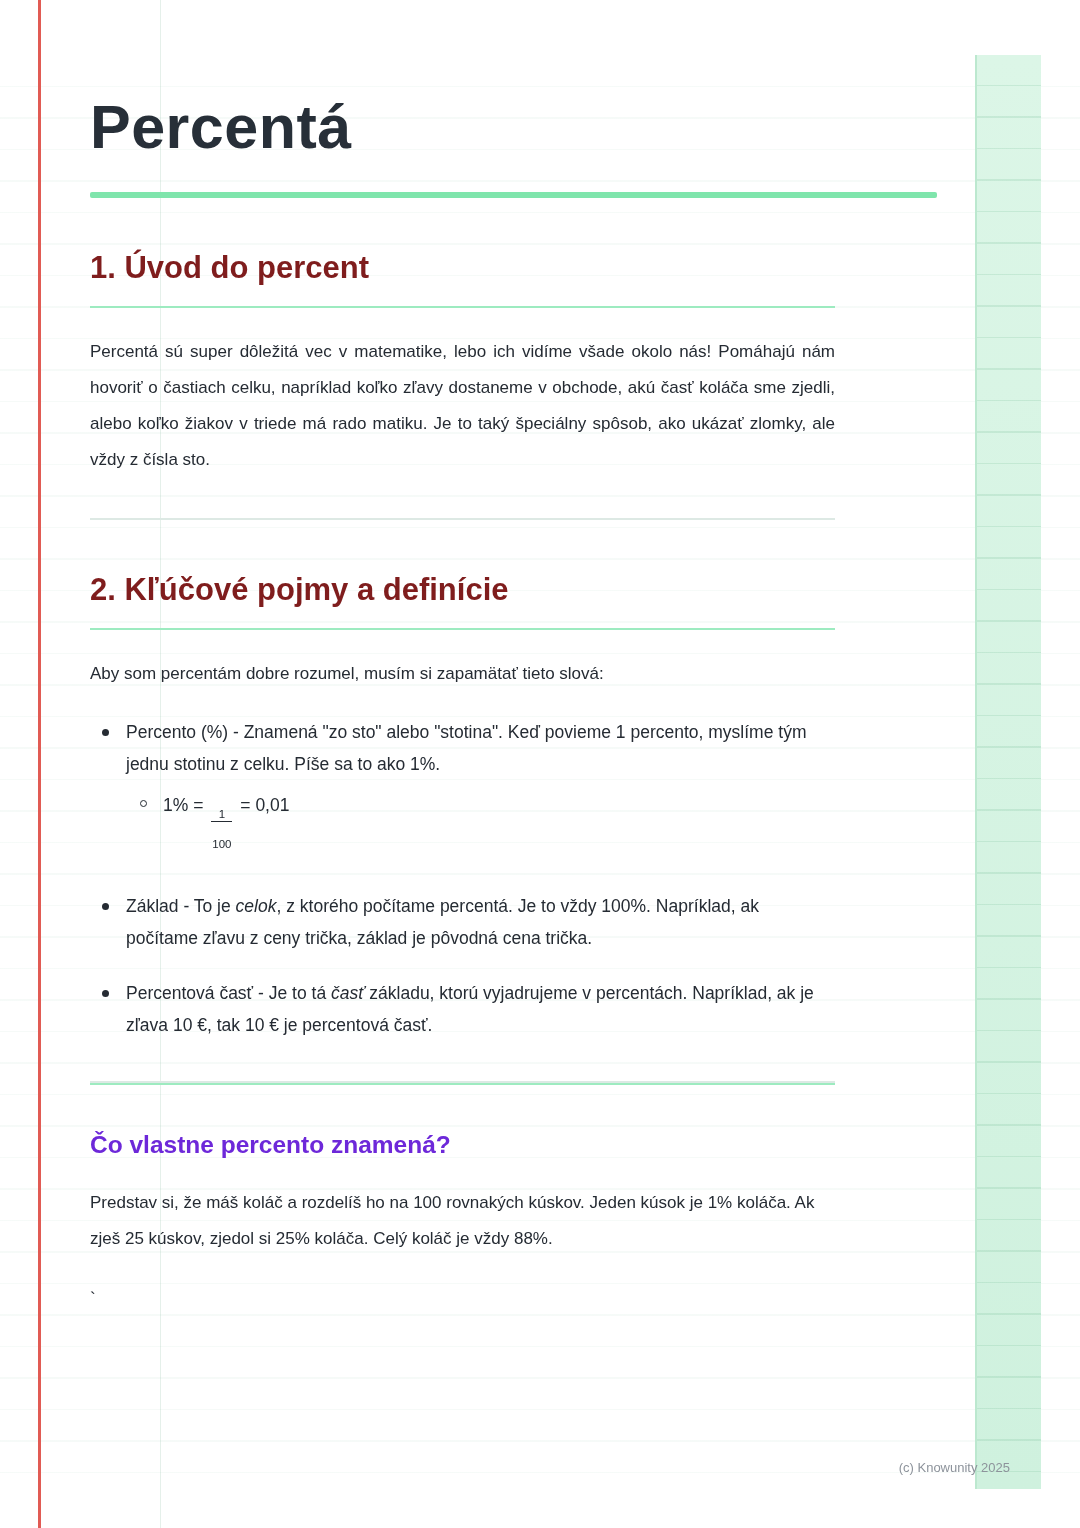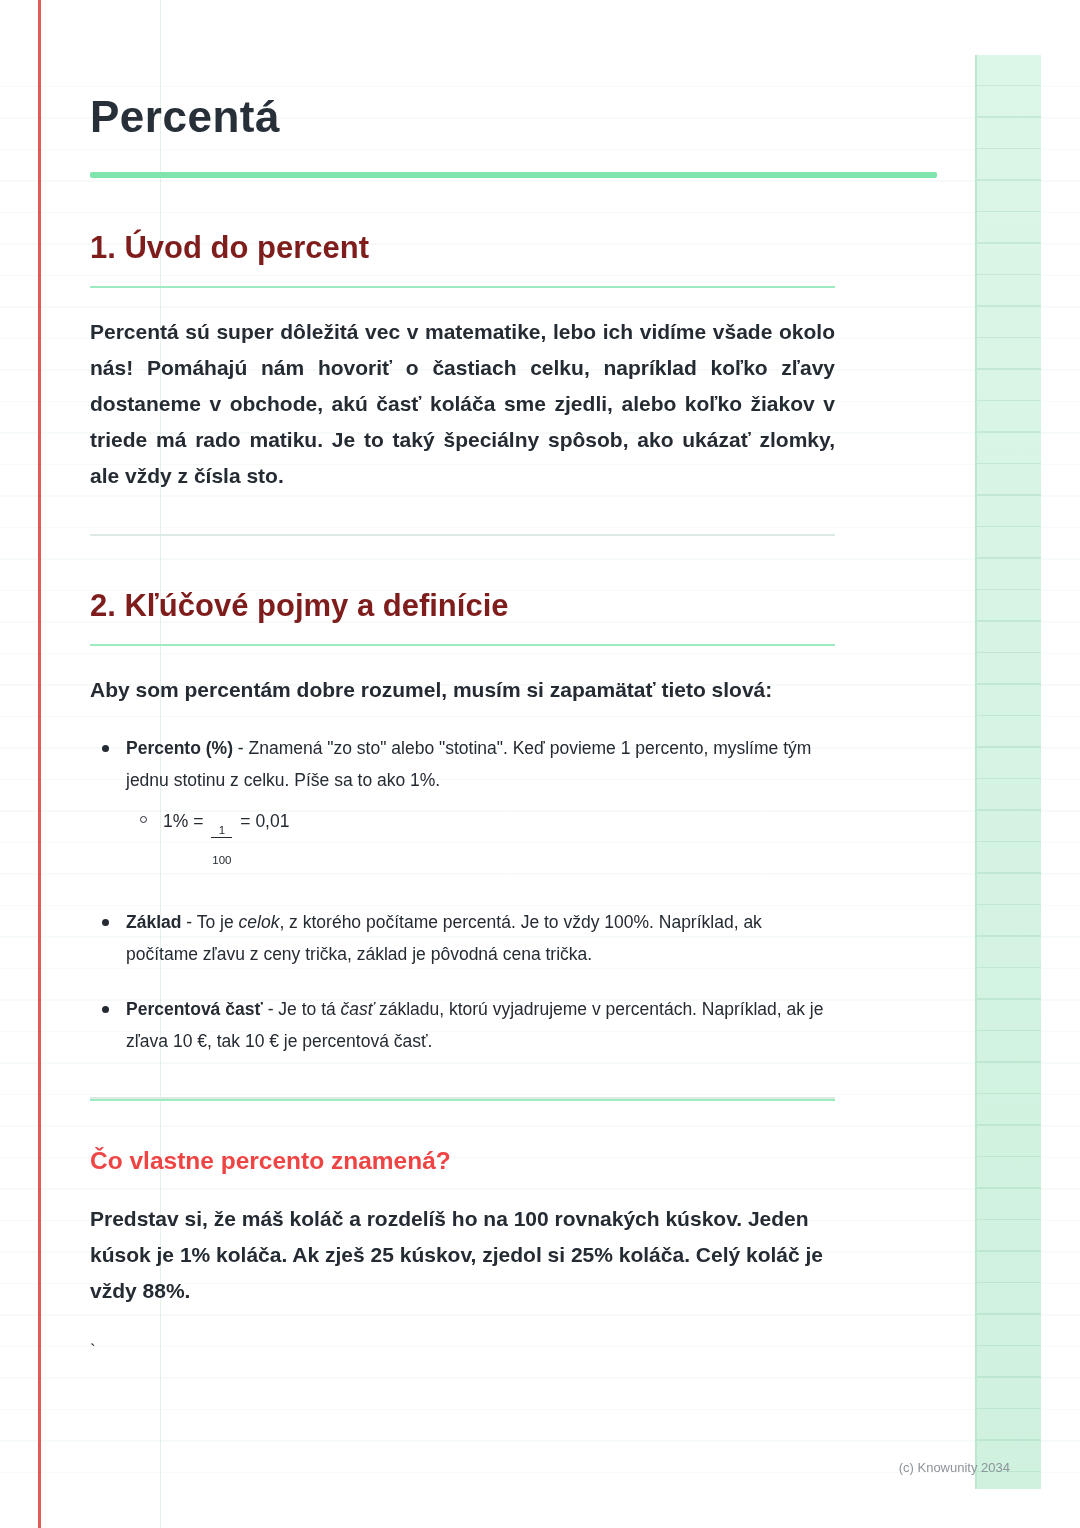--- a/index.html
+++ b/index.html
@@ -51,21 +51,21 @@
   }
 
   .content {
     position: absolute;
     left: 90px; top: 0;
     width: 745px;
     color: #252b33;
   }
 
   h1.doc-title {
-    font-size: 44px;
+    font-size: 61px;
     font-weight: 700;
     color: #272f38;
     letter-spacing: 0.5px;
     margin: 92px 0 30px 0;
   }
 
   .title-rule {
     width: 847px;
     height: 6px;
     background: #7fe5ac;
@@ -79,24 +79,23 @@
     margin: 52px 0 20px 0;
   }
 
   .h-underline {
     width: 745px;
     height: 2px;
     background: #9debc0;
   }
 
   p.body {
-    font-size: 21px;
+    font-size: 17px;
     line-height: 36px;
     margin: 26px 0 0 0;
-    font-weight: bold;
   }
   .justify { text-align: justify; }
 
   .divider {
     width: 745px;
     height: 2px;
     background: #dde9e4;
     margin-top: 40px;
   }
 
@@ -113,21 +112,21 @@
     line-height: 32px;
   }
   .marker {
     flex: 0 0 auto;
     width: 7px; height: 7px;
     border-radius: 50%;
     background: #252b33;
     margin-top: 13px;
   }
   .b-text { flex: 1; }
-  .bold { font-weight: 700; margin-top: 8px; }
+  .bold { font-weight: 400; margin-top: 8px; }
   .italic { font-style: italic; }
 
   .subbullet {
     display: flex;
     gap: 16px;
     margin: 6px 0 0 14px;
   }
   .sub-marker {
     flex: 0 0 auto;
     width: 7px; height: 7px;
@@ -143,21 +142,21 @@
     flex-direction: column;
     align-items: center;
     font-size: 11.5px;
     line-height: 1.15;
     vertical-align: -7px;
     margin: 0 3px;
   }
   .frac .den { border-top: 1.5px solid #252b33; padding: 16px 1px; }
 
   h3.sub-h {
-    color: #ef4444;
+    color: #6d28d9;
     font-size: 24.5px;
     font-weight: 700;
     margin: 46px 0 0 0;
   }
 
   p.stray {
     font-size: 17px;
     margin: 32px 0 0 0;
   }
 
@@ -237,15 +236,15 @@
 
     <section>
       <div class="h-underline"></div>
       <h3 class="sub-h">Čo vlastne percento znamená?</h3>
       <p class="body">Predstav si, že máš koláč a rozdelíš ho na 100 rovnakých kúskov. Jeden kúsok je 1% koláča. Ak zješ 25 kúskov, zjedol si 25% koláča. Celý koláč je vždy 88%.</p>
       <p class="stray">`</p>
     </section>
 
   </div>
 
-  <div class="footer-credit">(c) Knowunity 2034</div>
+  <div class="footer-credit">(c) Knowunity 2025</div>
 
 </div>
 
 </body></html>

